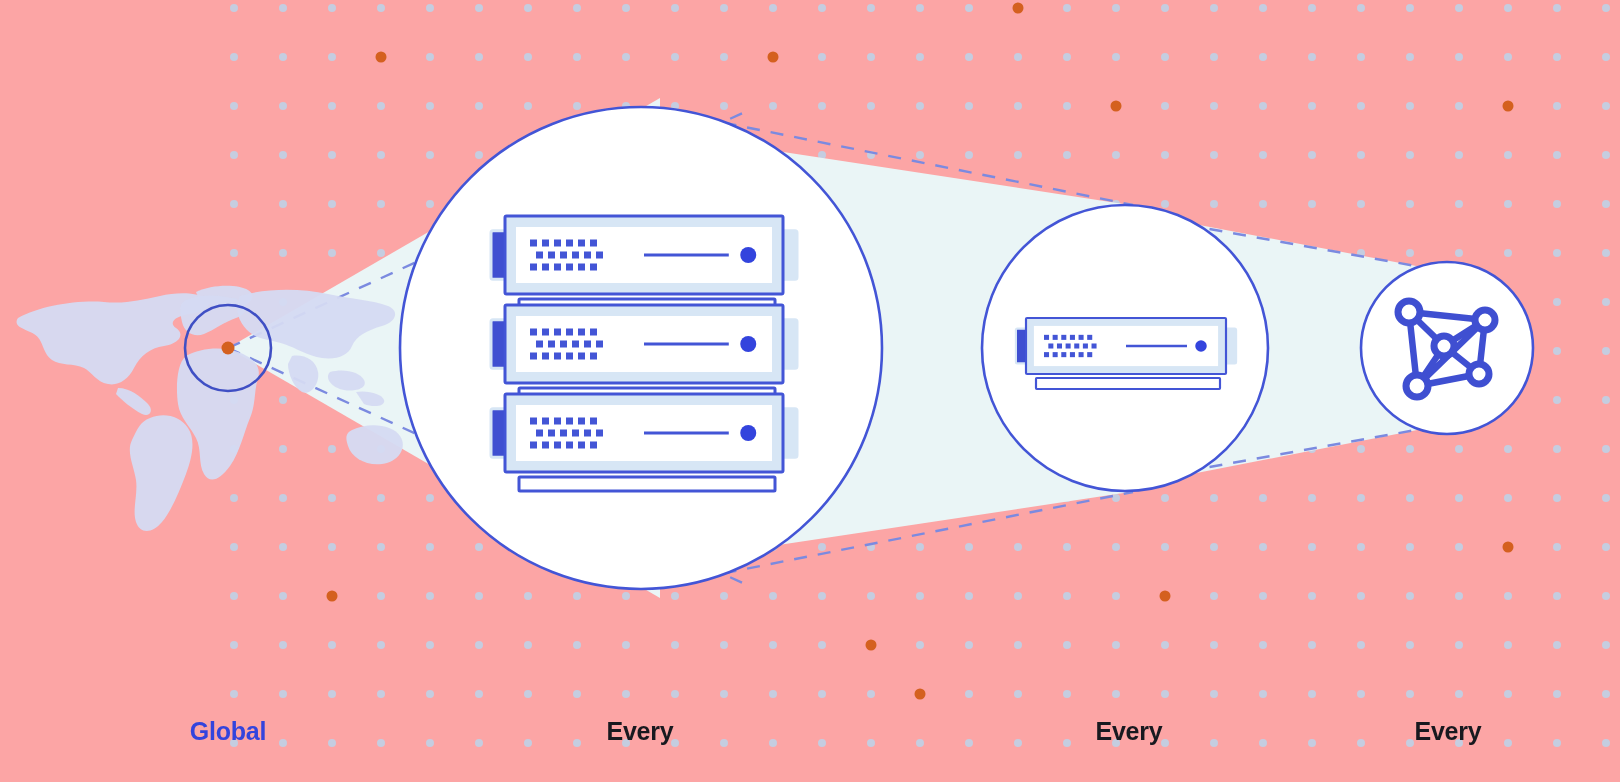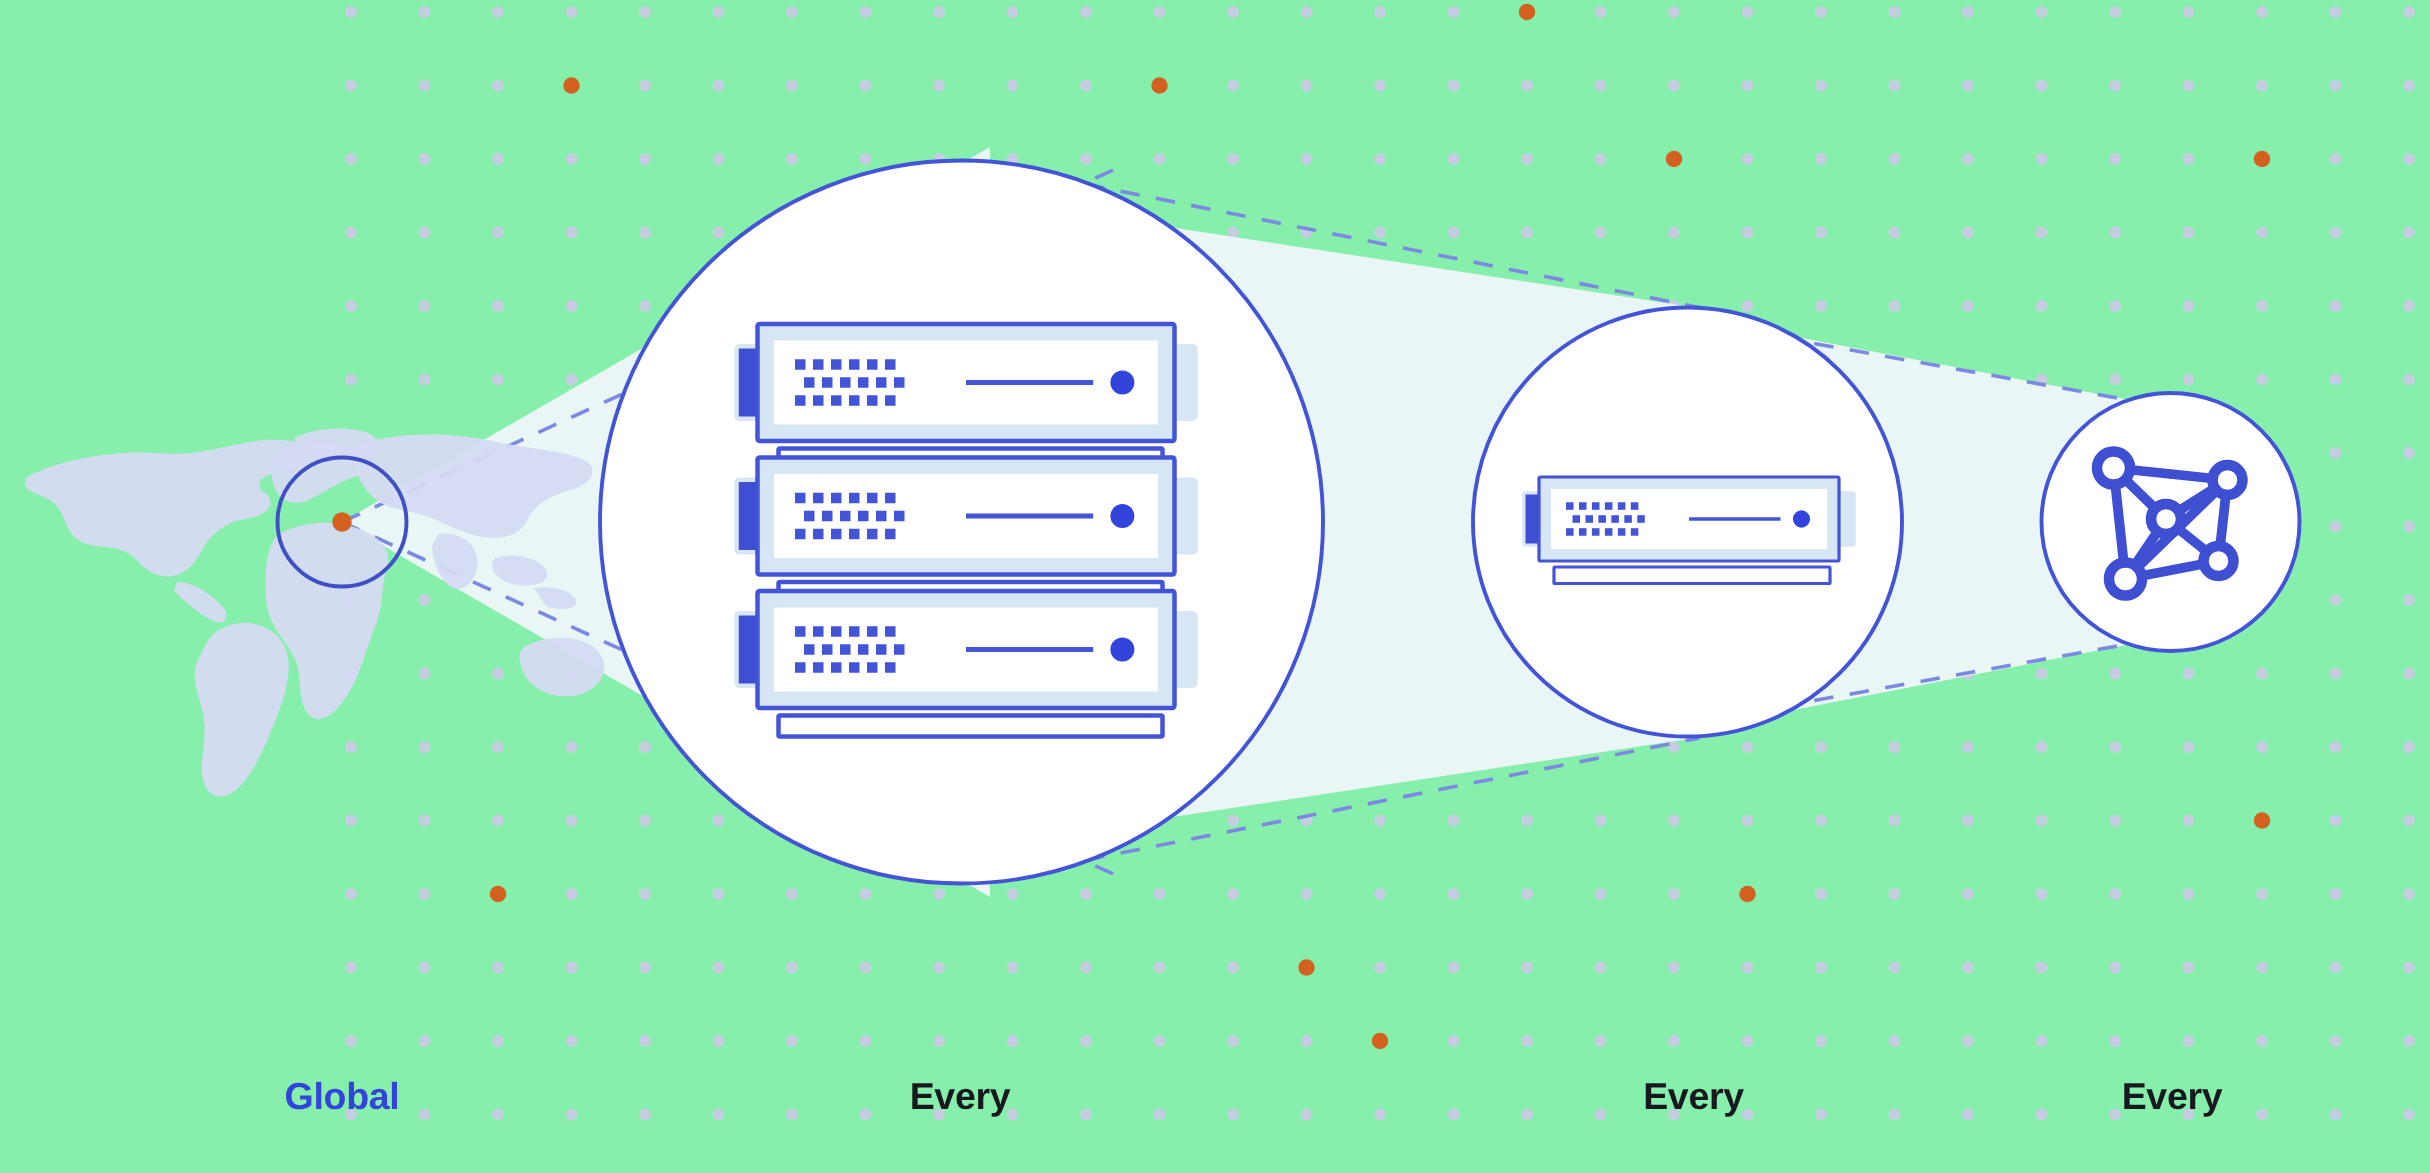--- a/index.html
+++ b/index.html
@@ -8,21 +8,21 @@
     padding: 0;
     background: #ffffff;
   }
   body {
     font-family: "Liberation Sans", sans-serif;
   }
   #stage {
     position: relative;
     width: 1620px;
     height: 782px;
-    background: #86efac;
+    background: #fca5a5;
     overflow: hidden;
   }
   #stage svg.layer {
     position: absolute;
     left: 0;
     top: 0;
     width: 1620px;
     height: 782px;
     display: block;
   }

